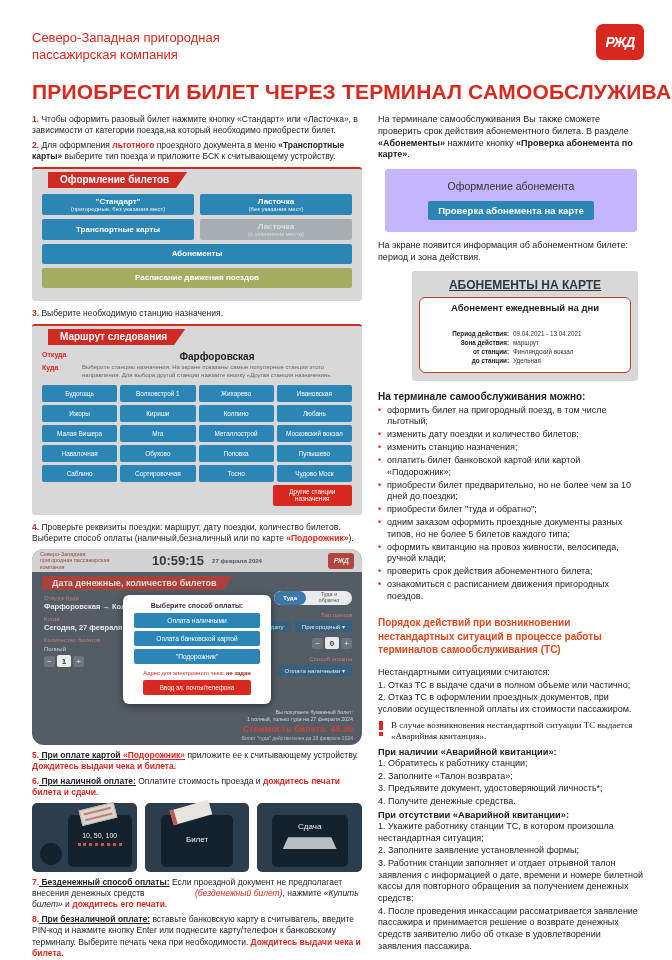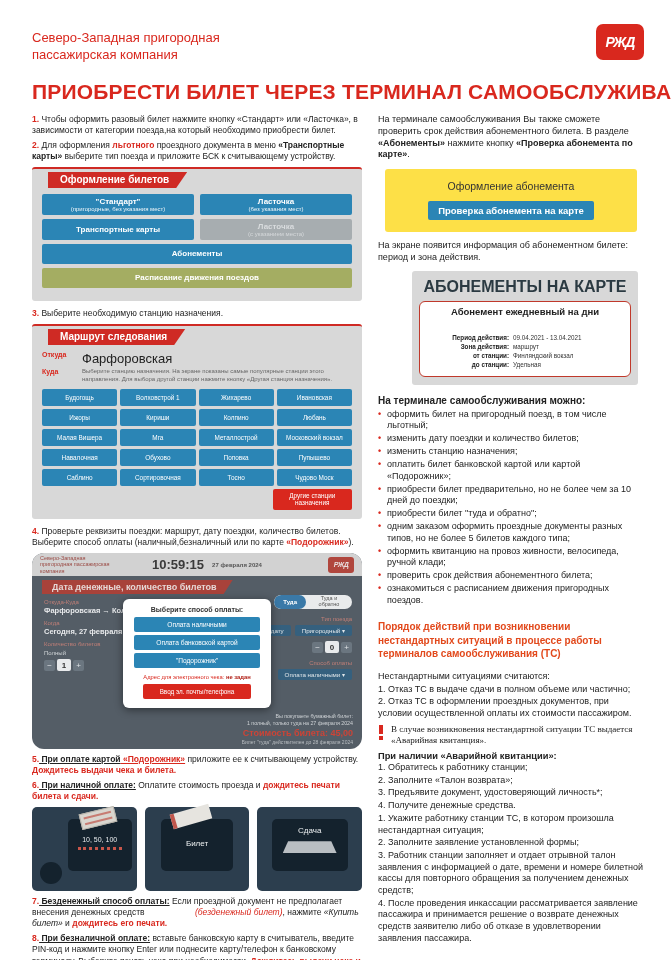--- a/index.html
+++ b/index.html
@@ -37,21 +37,21 @@
         justify-content:center;padding:3px 2px;min-height:20px;box-sizing:border-box;}
   .tbtn .t{font-weight:bold;font-size:8px;}
   .tbtn .s{font-size:6px;opacity:.92;}
   .tbtn .t2{font-weight:bold;font-size:8px;}
   .tbtn.gray{background:#a7adb0;color:#d9dcde;}
   .tbtn.olive{background:#a4ad62;}
   .tbtn.wide{margin-bottom:4px;}
   
   .rhead{display:grid;grid-template-columns:40px 1fr;row-gap:2px;margin-bottom:5px;}
   .rlab{color:#d9281e;font-weight:bold;font-size:7px;}
-  .rval{font-weight:normal;font-size:13px;color:#222;}
+  .rval{font-weight:bold;font-size:10px;color:#222;text-align:center;}
   .rhint{font-size:6px;color:#666;line-height:1.3;}
   .stations{display:grid;grid-template-columns:repeat(4,1fr);gap:3px;}
   .sbtn{background:#2b85b5;color:#fff;font-size:6.4px;border-radius:2px;height:17px;display:flex;align-items:center;
         justify-content:center;text-align:center;padding:0 2px;line-height:1.1;}
   .other-wrap{display:flex;justify-content:flex-end;margin-top:3px;}
   .other{width:calc(25% - 2px);background:#d9281e;color:#fff;font-size:6.4px;text-align:center;border-radius:2px;
          padding:3px 2px;line-height:1.2;}
   
   .terminal{background:#545d66;border-radius:12px;height:196px;position:relative;overflow:hidden;margin:5px 0;}
   .t-hd{background:#d2d2d2;height:23px;display:flex;align-items:center;padding:0 8px;gap:8px;}
@@ -86,40 +86,40 @@
   .m-b{background:#2b85b5;color:#fff;font-size:6.6px;border-radius:2px;padding:4px 2px;margin:3px 5px 0;}
   .m-e{font-size:5.8px;color:#d9281e;margin-top:6px;}
   .m-e b{color:#b01d14;}
   .m-r{background:#d9281e;color:#fff;font-size:6.3px;border-radius:2px;padding:4px 4px;margin:4px 14px 0;}
   .t-price{position:absolute;right:9px;bottom:4px;text-align:right;}
   .ps{font-size:5.3px;color:#cfd3d6;line-height:1.35;}
   .pp{font-size:9px;font-weight:bold;color:#cc4437;margin-top:1px;}
   .pt{font-size:5px;color:#b9bec2;margin-top:1px;}
   
   .cashrow{display:flex;gap:8px;margin:5px 0;}
-  .tile{flex:1;background:#2c3e4e;border-radius:5px;height:84px;position:relative;}
+  .tile{flex:1;background:#2c3e4e;border-radius:5px;height:69px;position:relative;}
   .coin{position:absolute;left:8px;bottom:7px;width:22px;height:22px;border-radius:50%;background:#14222d;}
   .ibox{position:absolute;right:5px;top:12px;width:64px;height:52px;background:#14222d;border-radius:5px;text-align:center;}
   .ibox2{left:50%;right:auto;transform:translateX(-50%);width:72px;}
   .ibox3{left:50%;right:auto;transform:translateX(-50%);width:76px;}
   .note{position:absolute;top:-9px;left:12px;width:34px;height:14px;background:#d9d6cf;border:1px solid #b5b1a8;transform:rotate(-14deg);}
   .note::after{content:"";position:absolute;left:3px;right:3px;top:3px;bottom:3px;border-top:2px solid #c0564c;border-bottom:2px solid #c0564c;opacity:.7;}
   .tick{position:absolute;top:-10px;left:10px;width:36px;height:15px;background:#e6e4df;border-left:4px solid #c0564c;transform:rotate(-16deg);}
   .bills{margin-top:17px;color:#e7eaec;font-size:7px;}
   .slot-dots{width:44px;margin:4px auto 0;border-bottom:3px dotted #c8564a;}
   .blabel{margin-top:20px;color:#eef1f2;font-size:8px;}
   .blabel.topper{margin-top:7px;}
   .tray{width:54px;height:12px;background:#b9bec2;clip-path:polygon(10% 0,90% 0,100% 100%,0 100%);margin:6px auto 0;}
   
   .rp{font-size:9px;line-height:1.32;margin:4px 0;}
-  .abonp{background:#fde047;border-radius:3px;width:236px;margin:8px auto 8px;text-align:center;padding:11px 8px 12px;}
+  .abonp{background:#c4b5fd;border-radius:3px;width:236px;margin:8px auto 8px;text-align:center;padding:11px 8px 12px;}
   .ap-t{font-size:10.5px;color:#333;margin-bottom:8px;}
   .ap-b{display:inline-block;background:#2b85b5;color:#fff;font-size:9.5px;font-weight:bold;padding:4px 10px;border-radius:2px;}
   .acard{background:#d8d8d8;border-radius:3px;width:212px;margin:7px 6px 8px auto;padding:5px 7px 8px;}
-  .ac-h{text-align:center;font-weight:bold;font-size:16px;color:#2b3a42;margin:2px 0 5px;}
+  .ac-h{text-align:center;font-weight:bold;font-size:12px;color:#2b3a42;margin:2px 0 5px;text-decoration:underline;}
   .ac-c{background:#fff;border:1.5px solid #c0392b;border-radius:6px;padding:4px 7px 6px;}
   .ac-t{font-weight:bold;font-size:9.5px;text-align:center;margin-bottom:16px;}
   .crow{display:grid;grid-template-columns:82px 1fr;column-gap:4px;font-size:6.3px;line-height:1.45;}
   .cl{font-weight:bold;text-align:right;color:#222;}
   .cv{color:#333;}
   .cd-h{font-weight:bold;font-size:10px;margin:10px 0 3px;}
   .cli{position:relative;padding-left:9px;font-size:9px;line-height:1.28;margin:1.5px 0;}
   .cli::before{content:"•";position:absolute;left:0;color:#d9281e;font-weight:bold;}
   .ns-h{color:#e2491c;font-weight:bold;font-size:10px;line-height:1.35;margin:14px 0 10px;}
   .nli{font-size:9px;line-height:1.3;margin:1px 0;}
@@ -377,20 +377,21 @@
           <span>В случае возникновения нестандартной ситуации ТС выдается «Аварийная квитанция».</span>
         </div>
         <div class="ns-sh">При наличии «Аварийной квитанции»:</div>
         <div>
 
         <div class="nli">1. Обратитесь к работнику станции;</div>
             <div class="nli">2. Заполните «Талон возврата»;</div>
             <div class="nli">3. Предъявите документ, удостоверяющий личность*;</div>
             <div class="nli">4. Получите денежные средства.</div>
           </div>
+        <div class="ns-sh">При отсутствии «Аварийной квитанции»:</div>
         <div>
 
         <div class="nli">1. Укажите работнику станции ТС, в котором произошла нестандартная ситуация;</div>
             <div class="nli">2. Заполните заявление установленной формы;</div>
             <div class="nli">3. Работник станции заполняет и отдает отрывной талон заявления  с информацией о дате, времени и номере билетной кассы для  повторного обращения за получением денежных средств;</div>
             <div class="nli">4. После проведения инкассации рассматривается заявление пассажира и принимается решение о возврате денежных средств заявителю либо об отказе в удовлетворении заявления пассажира.</div>
           </div>
         <p class="fn">* - Закон о защите прав потребителей №2300-1 от 07.02.1992;</p>
       </div>
     </div>

